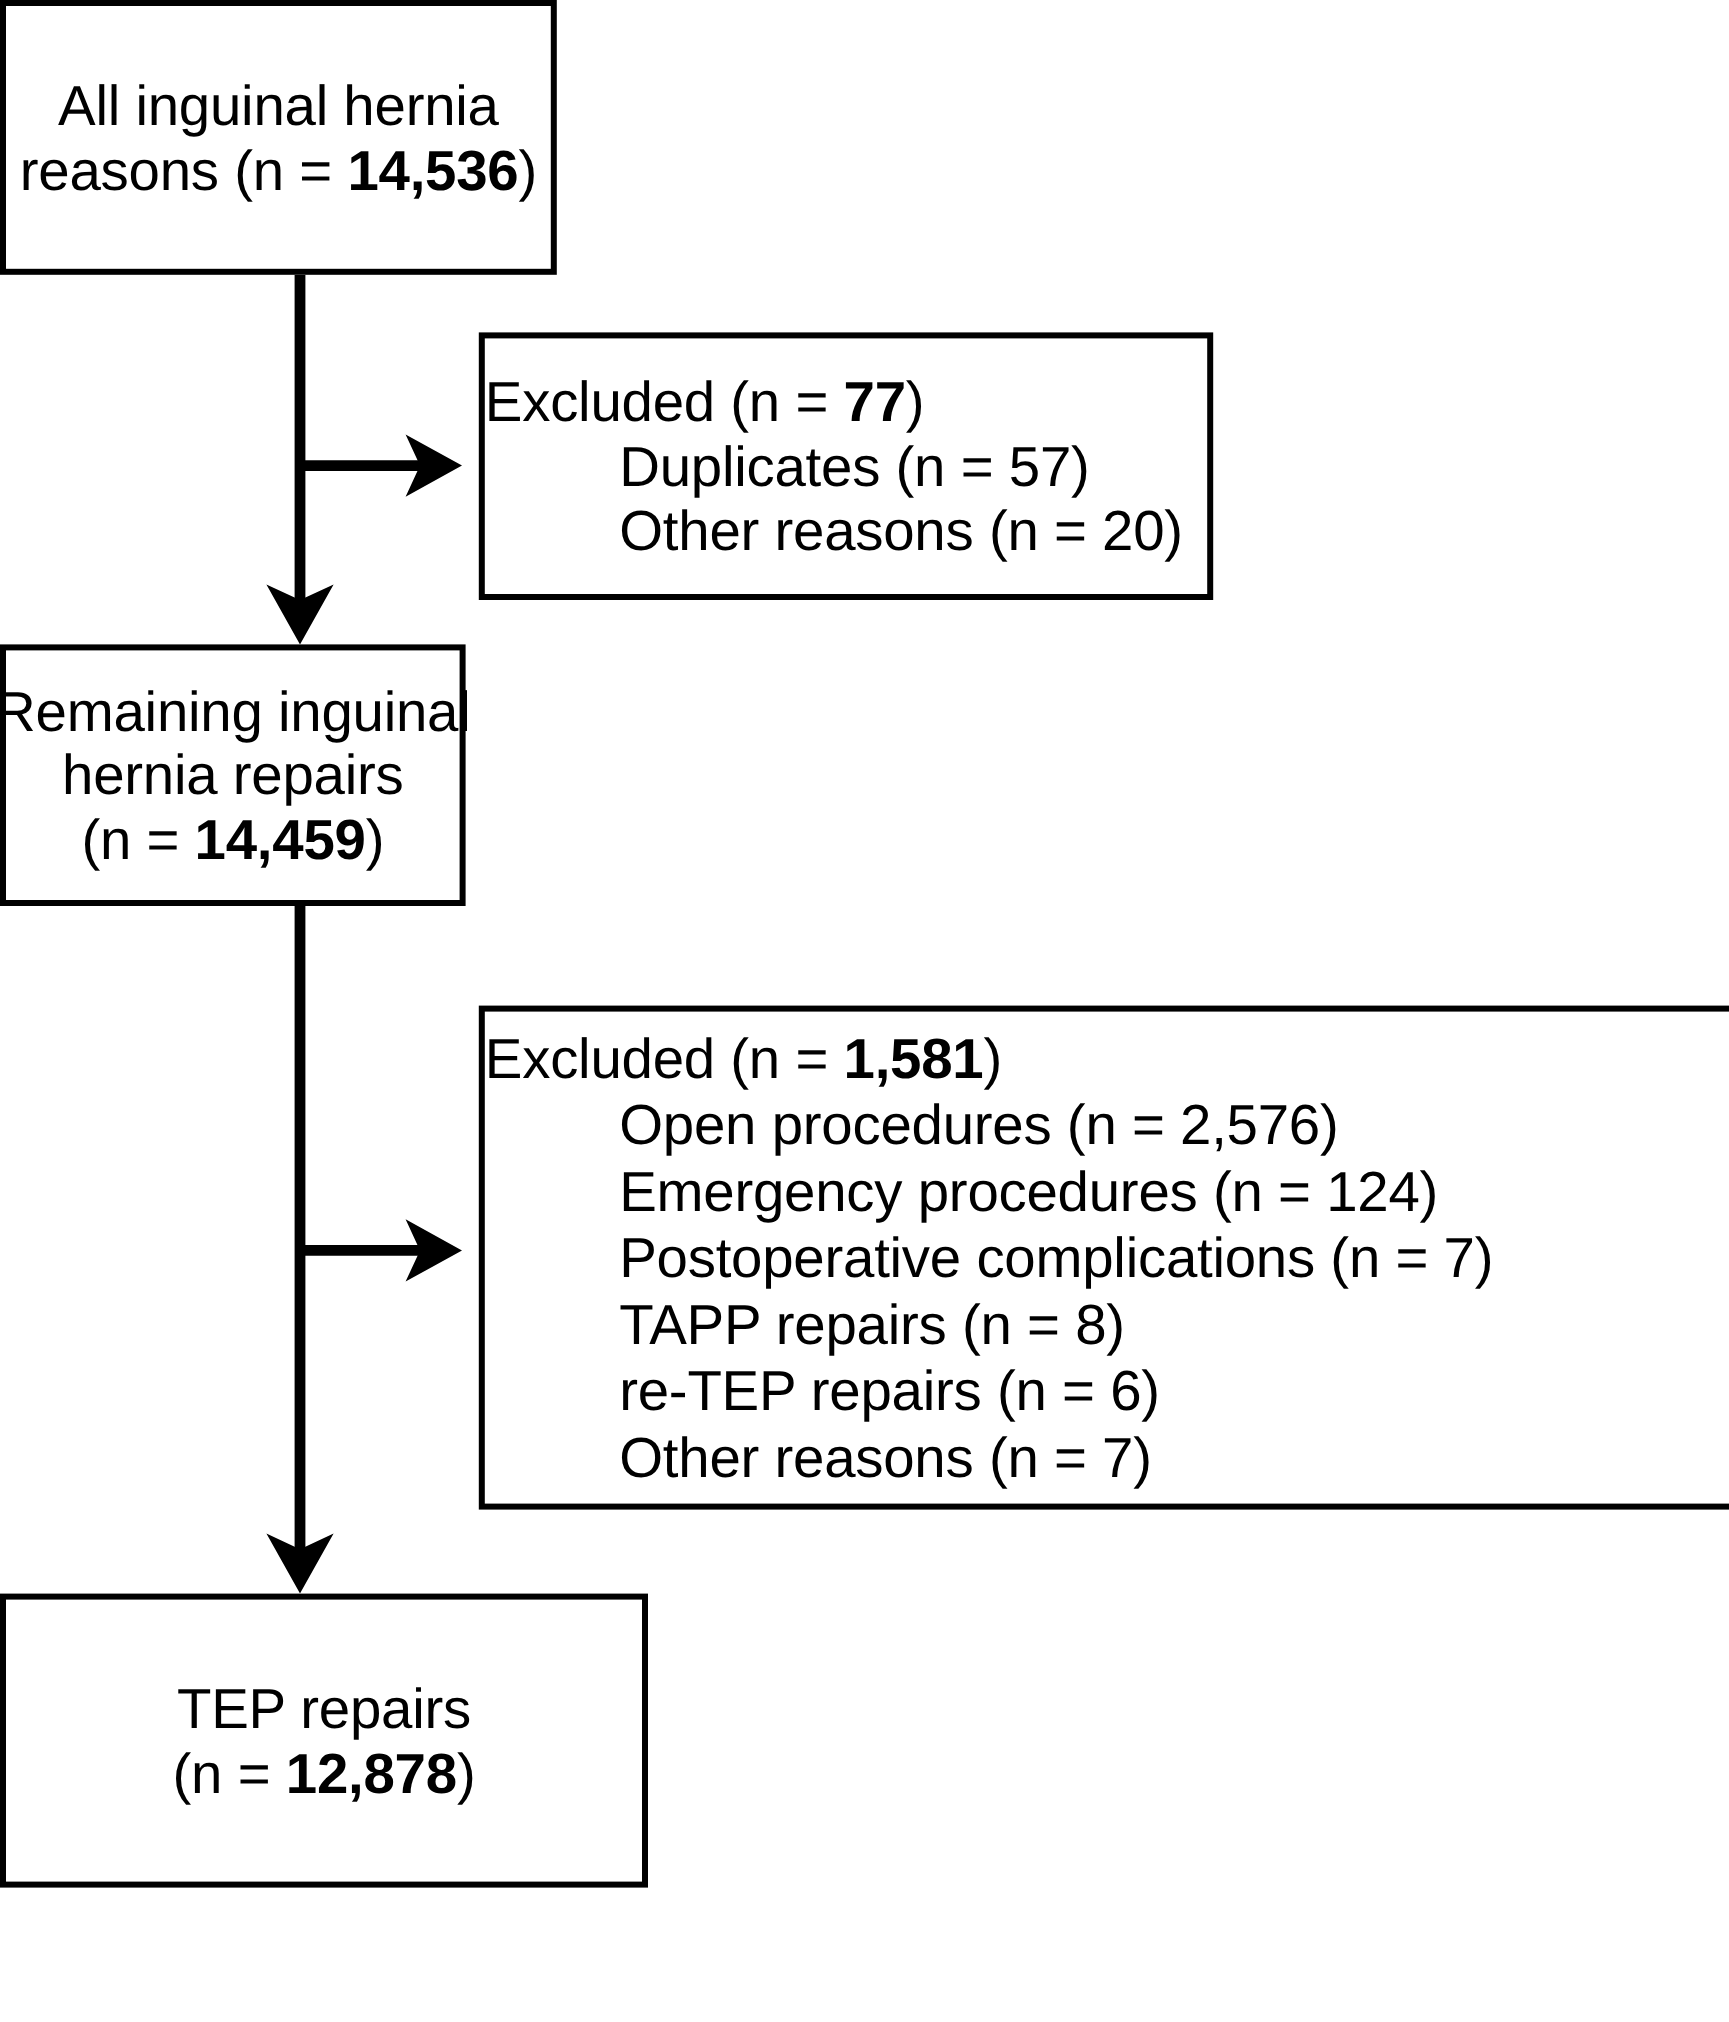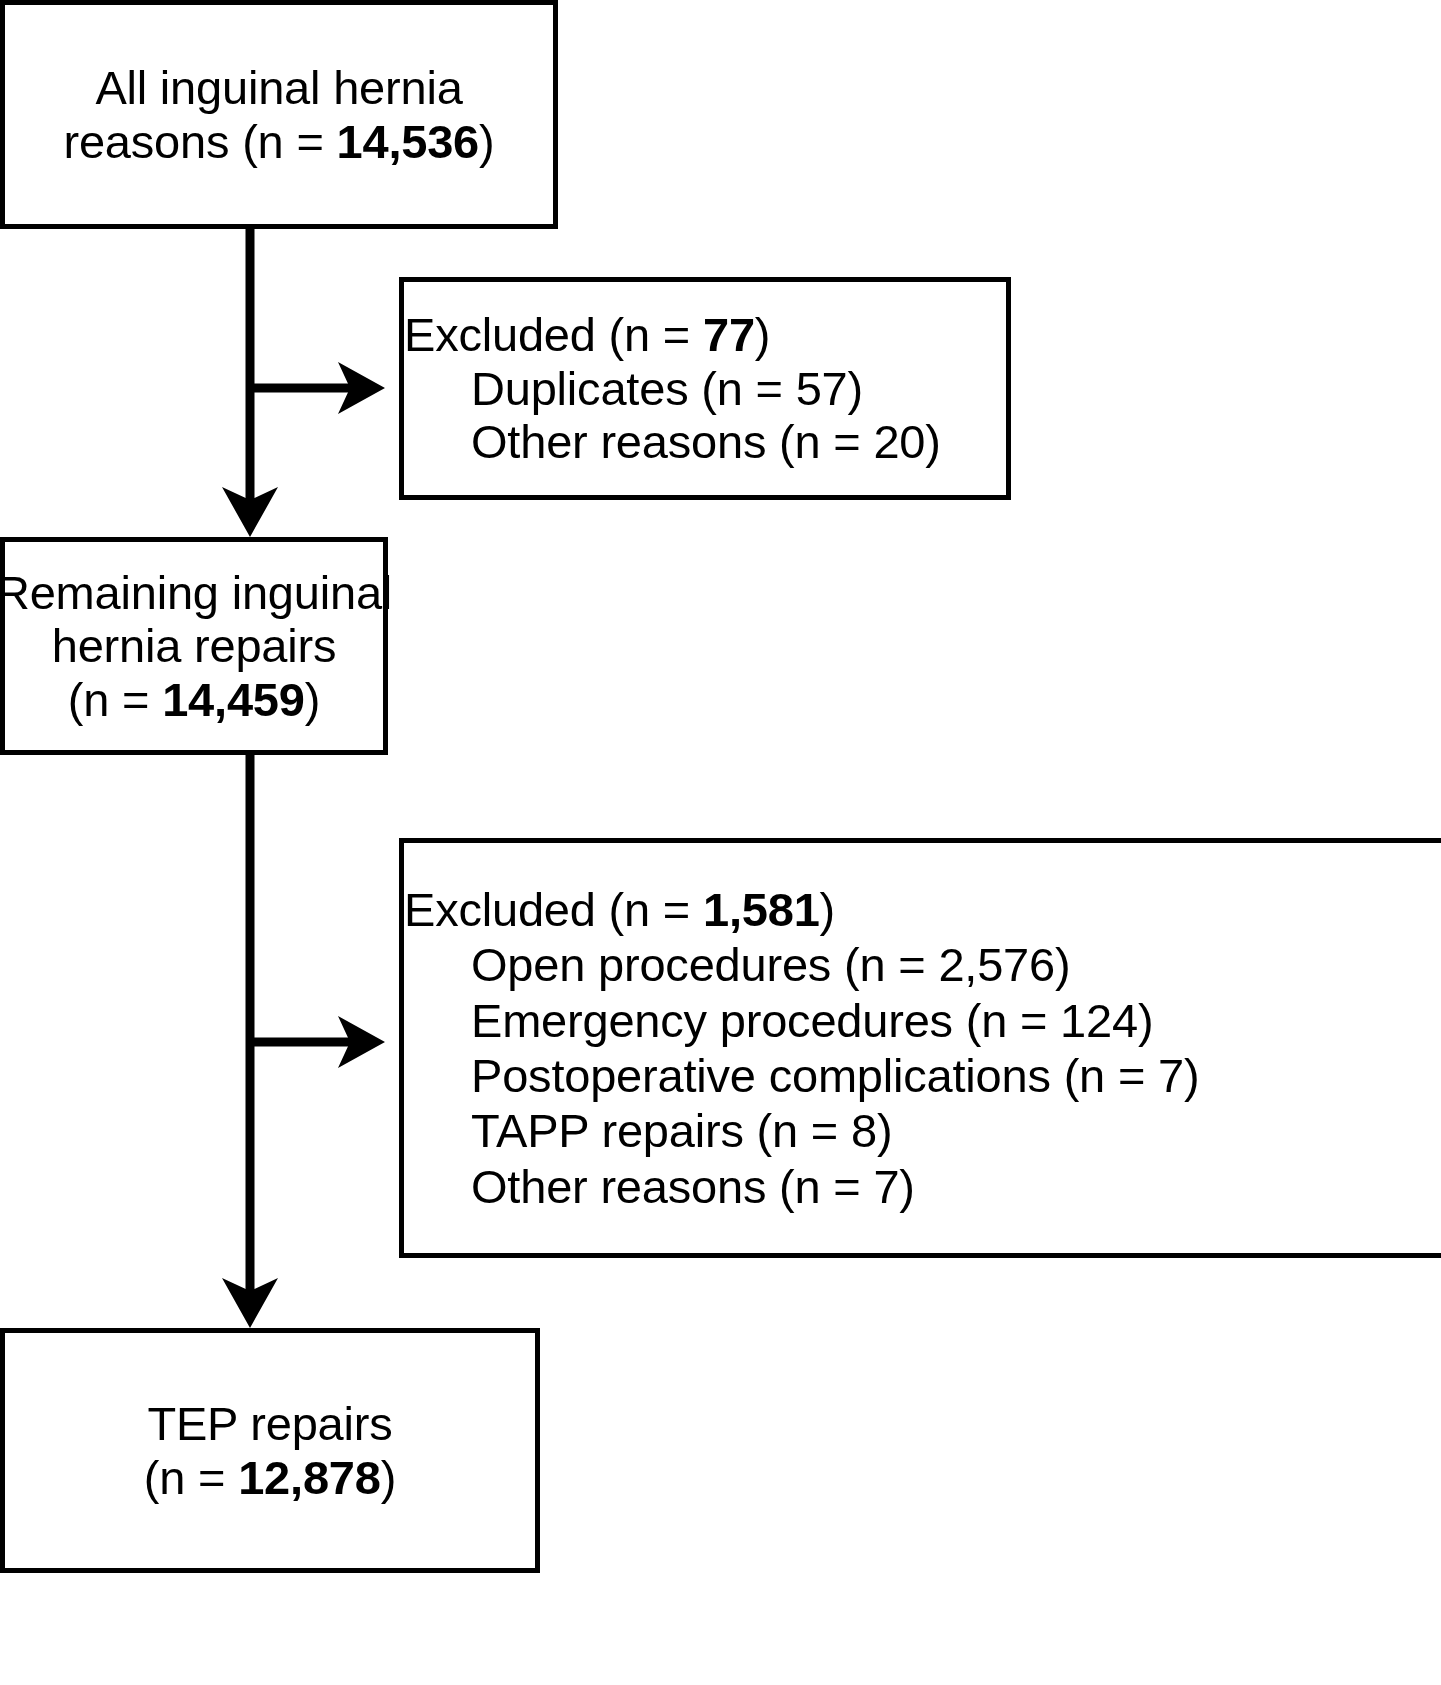--- a/index.html
+++ b/index.html
@@ -37,37 +37,37 @@
     text-align: left;
     margin-left: 16px;
   }
   .line {
     font-size: 47px;
     line-height: 1.14;
     white-space: nowrap;
     letter-spacing: -0.2px;
   }
   .line.indent {
-    padding-left: 67px;
+    padding-left: 112px;
     text-align: right;
   }
   .bold {
     font-weight: bold;
   }
   
   #connectors {
     position: absolute;
     left: 0;
     top: 0;
     width: 1441px;
     height: 1685px;
     pointer-events: none;
   }
   
-  #box-all        { left: 0px;   top: 0px;    width: 558px;  height: 229px; text-align: right; }
+  #box-all        { left: 0px;   top: 0px;    width: 464px;  height: 229px; text-align: right; }
   #box-excl-1     { left: 383px; top: 277px;  width: 612px;  height: 223px; }
   #box-remaining  { left: 0px;   top: 537px;  width: 388px;  height: 218px; }
   #box-excl-2     { left: 383px; top: 838px;  width: 1050px; height: 420px; }
   #box-tep        { left: 0px;   top: 1328px; width: 540px;  height: 245px; }
   #box-excl-2 .line { font-size: 47px; line-height: 1.18; }
 </style>
 </head>
 <body>
 
 <div id="flowchart">
@@ -103,20 +103,21 @@
     <div class="line">hernia repairs</div>
     <div class="line"><span>(n = </span><span class="bold">14,459</span><span>)</span></div>
   </div>
 
   <div class="node-box lefted" id="box-excl-2">
     <div class="line"><span>Excluded (n = </span><span class="bold">1,581</span><span>)</span></div>
     <div class="line indent">Open procedures (n = 2,576)</div>
     <div class="line indent">Emergency procedures (n = 124)</div>
     <div class="line indent">Postoperative complications (n = 7)</div>
     <div class="line indent">TAPP repairs (n = 8)</div>
+    <div class="line indent">re-TEP repairs (n = 6)</div>
     <div class="line indent">Other reasons (n = 7)</div>
   </div>
 
   <div class="node-box centered" id="box-tep">
     <div class="line">TEP repairs</div>
     <div class="line"><span>(n = </span><span class="bold">12,878</span><span>)</span></div>
   </div>
 
 </div>
 

